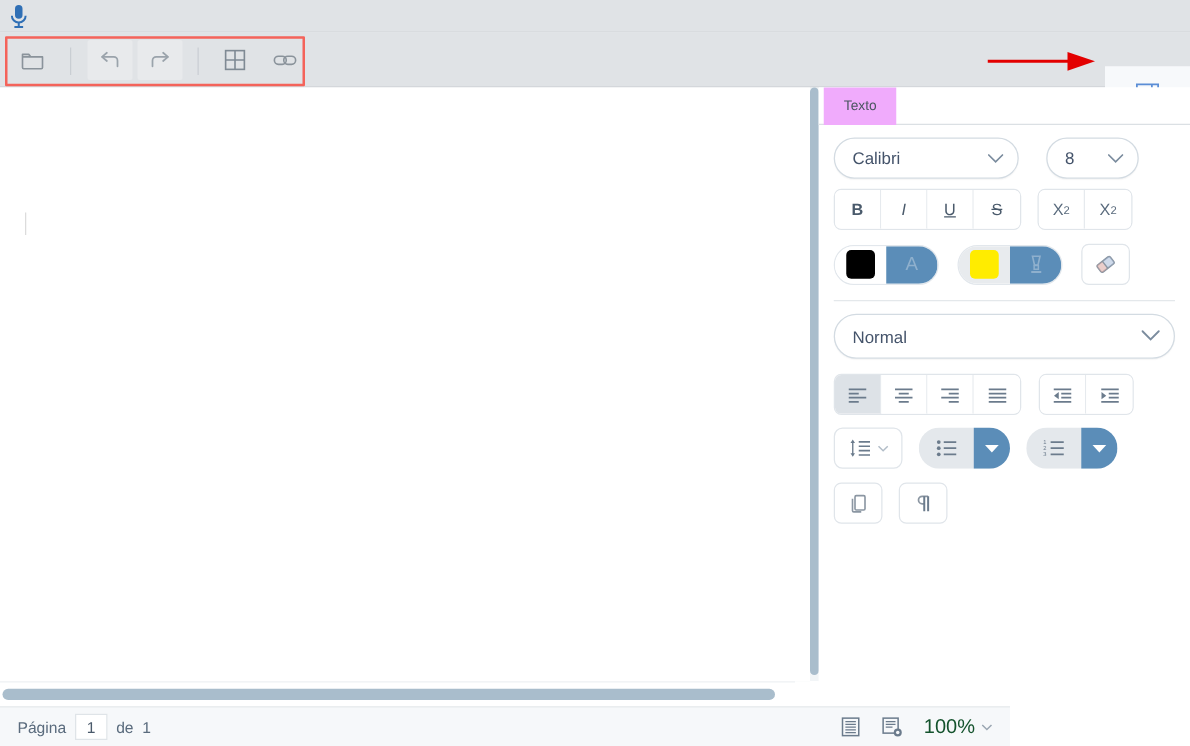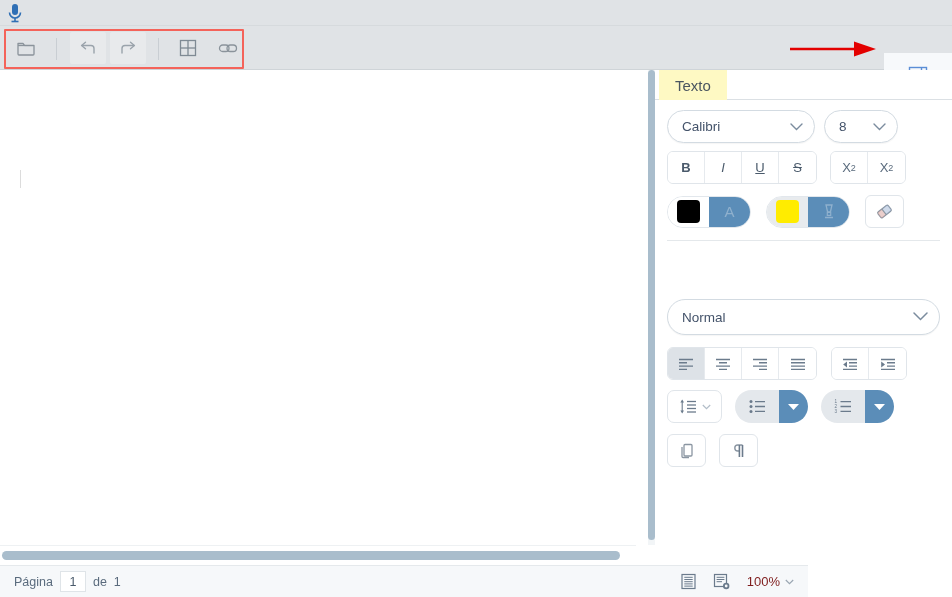--- a/index.html
+++ b/index.html
@@ -146,39 +146,39 @@
     height: 30px;
     background: #ffffff;
     border-bottom: 1px solid #dbe0e4;
   }
   .panel-tab {
     position: absolute;
     left: 4px; top: 0;
     height: 30px;
     padding: 0 16px;
     display: flex; align-items: center;
-    background: #fef9c3;
+    background: #f0abfc;
     color: #4a5560;
-    font-size: 15px;
+    font-size: 11px;
     cursor: pointer;
   }
   .panel-section {
     padding: 10px 12px 0 12px;
   }
   .section-label {
     font-size: 13.5px;
     color: #4a5a68;
     margin: 10px 0 8px 0;
   }
   .divider {
     height: 1px; background: #e4e8eb;
     margin: 12px 0 0 0;
   }
 
-  .row { display: flex; align-items: center; gap: 9px; margin-bottom: 8px; }
+  .row { display: flex; align-items: center; gap: 22px; margin-bottom: 8px; }
 
   
   .sel {
     position: relative;
     height: 33px;
     border: 1px solid #d3dbe2;
     border-radius: 17px;
     background: #ffffff;
     display: flex; align-items: center;
     padding: 0 30px 0 14px;
@@ -186,21 +186,21 @@
     color: #44536a;
     cursor: pointer;
     box-shadow: 0 1px 1px rgba(0,0,0,.04);
   }
   .sel .cv {
     position: absolute; right: 11px; top: 50%;
     transform: translateY(-50%);
   }
   .sel-font { width: 148px; }
   .sel-size { width: 74px; }
-  .sel-style { width: 273px; border-radius: 18px; height: 36px; margin-top: 48px; }
+  .sel-style { width: 273px; border-radius: 18px; height: 36px; }
 
   
   .grp {
     display: inline-flex;
     border: 1px solid #e0e5ea;
     border-radius: 6px;
     overflow: hidden;
     background: #fff;
   }
   .gbtn {
@@ -300,21 +300,21 @@
     width: 26px; height: 21px;
     border: 1px solid #dfe4e8;
     background: #ffffff;
     display: flex; align-items: center; justify-content: center;
     font-size: 12.5px; color: #4a5a6b;
   }
   .sb-right {
     margin-left: auto; margin-right: 14px;
     display: flex; align-items: center; gap: 16px;
   }
-  .zoomlbl { font-size: 13px; color: #7f1d1d; }
+  .zoomlbl { font-size: 16px; color: #14532d; }
   .view-icon { cursor: pointer; display: flex; align-items: center; }
 </style>
 </head>
 <body>
 
 <div id="app">
 
   <div class="mic-strip">
     <span class="mic-icon">
       <svg width="20" height="22" viewBox="0 0 20 22">

